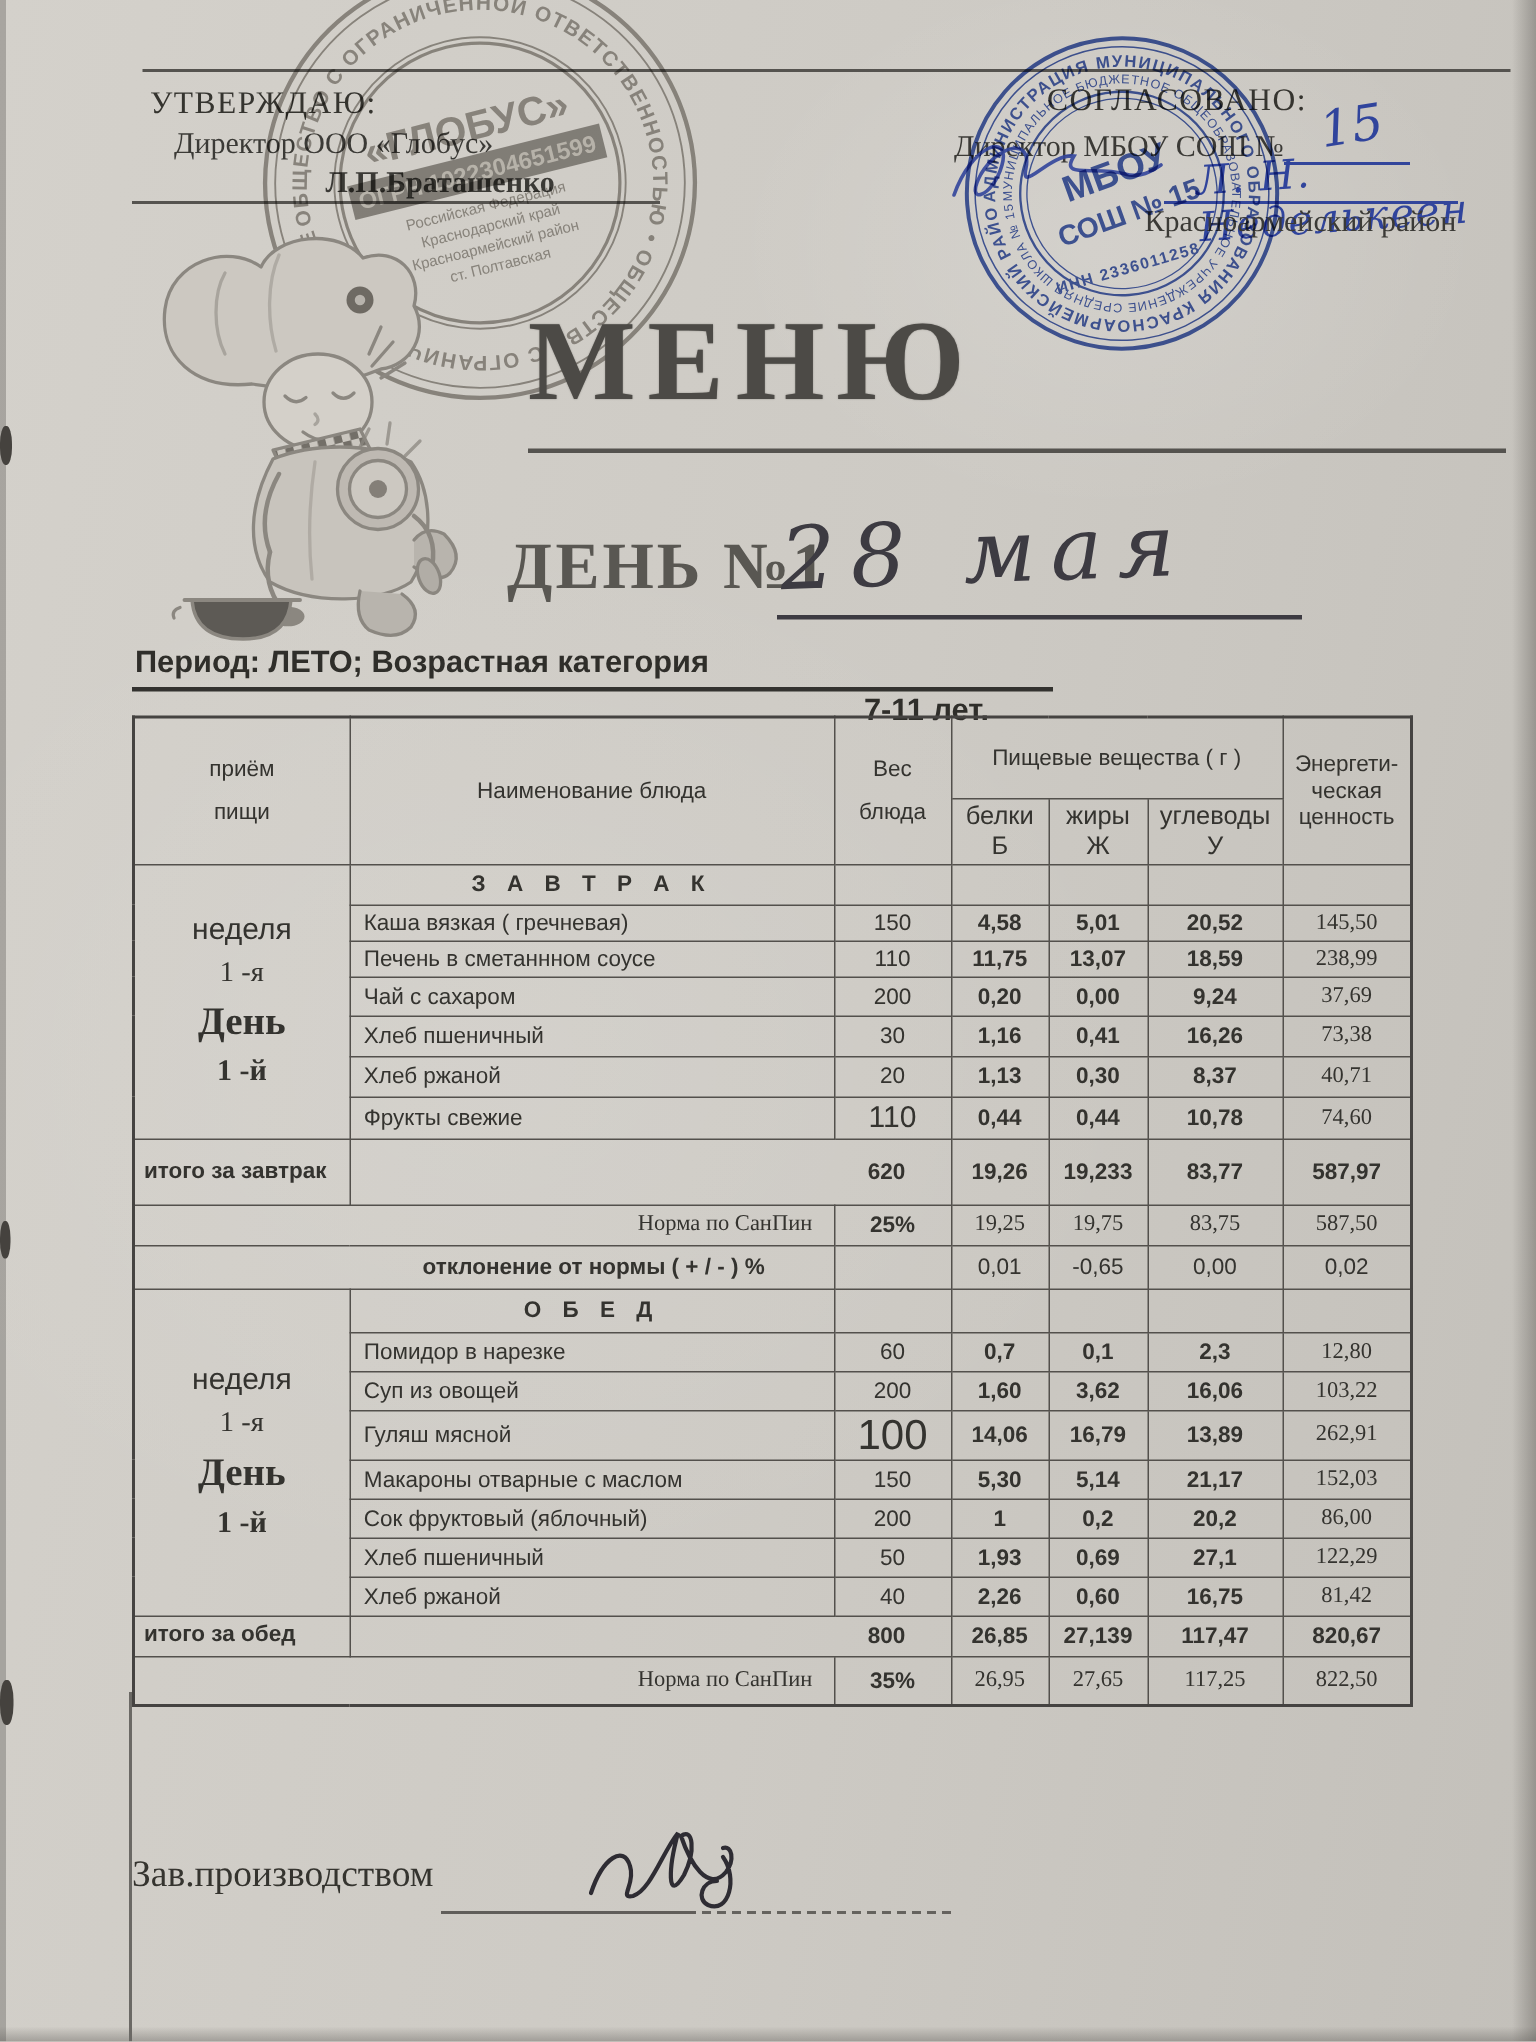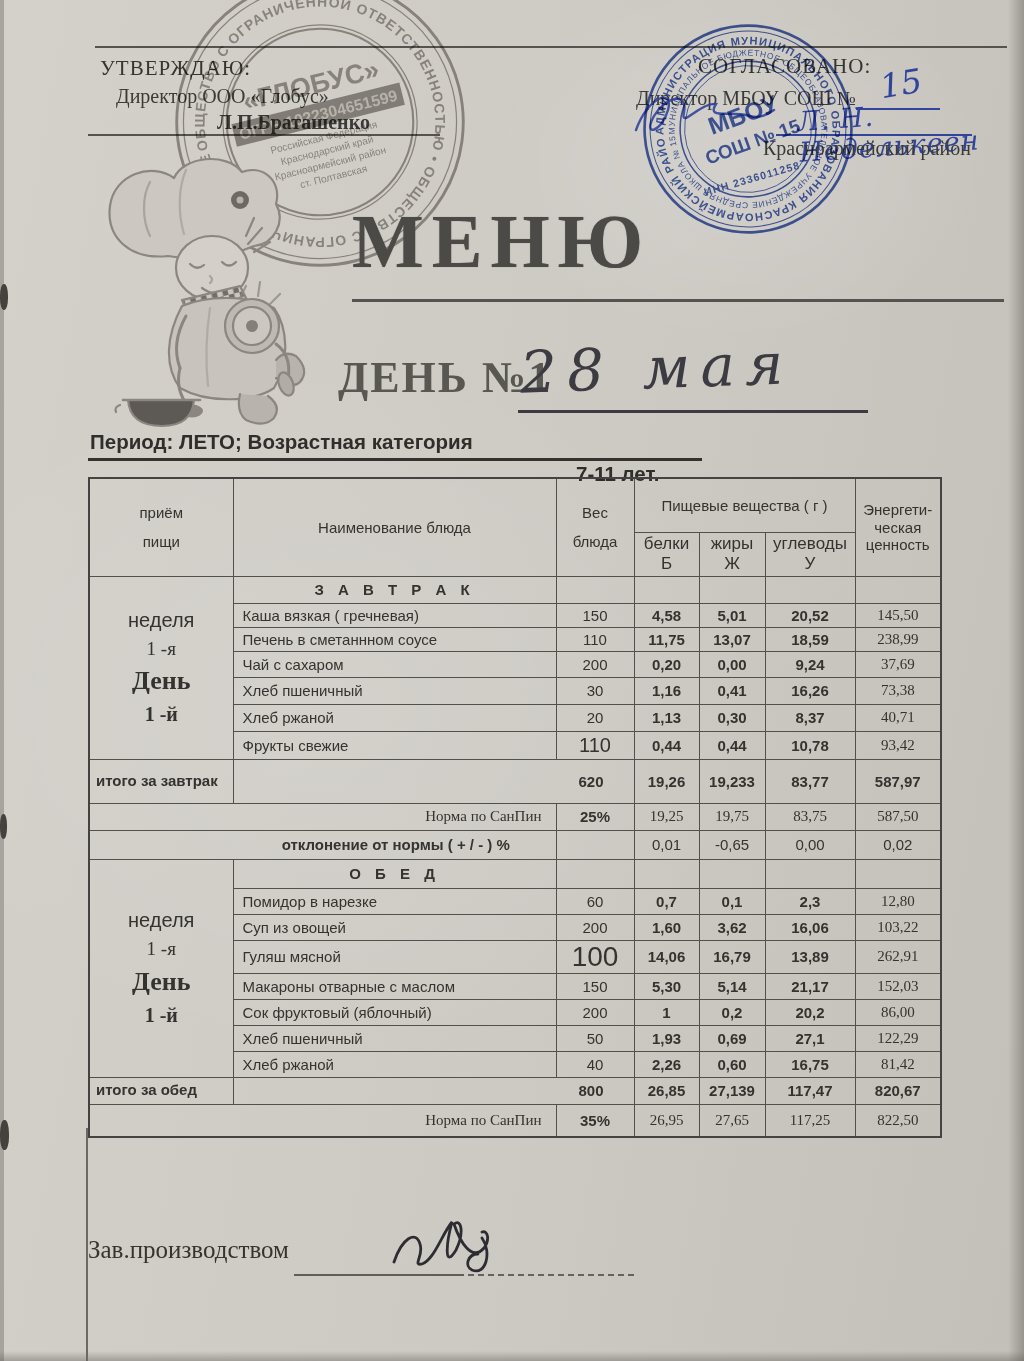--- a/index.html
+++ b/index.html
@@ -271,21 +271,21 @@
         <td class="num">0,30</td>
         <td class="num">8,37</td>
         <td class="ce">40,71</td>
       </tr>
       <tr style="height:28px">
         <td class="cn">Фрукты свежие</td>
         <td class="cv bl-dash" style="font-size:20px">110</td>
         <td class="num">0,44</td>
         <td class="num">0,44</td>
         <td class="num">10,78</td>
-        <td class="ce">93,42</td>
+        <td class="ce">74,60</td>
       </tr>
 
       <tr style="height:44px">
         <td class="total-label">итого за завтрак</td>
         <td class="bigw" colspan="2">620</td>
         <td class="num">19,26</td>
         <td class="num">19,233</td>
         <td class="num">83,77</td>
         <td class="num">587,97</td>
       </tr>

